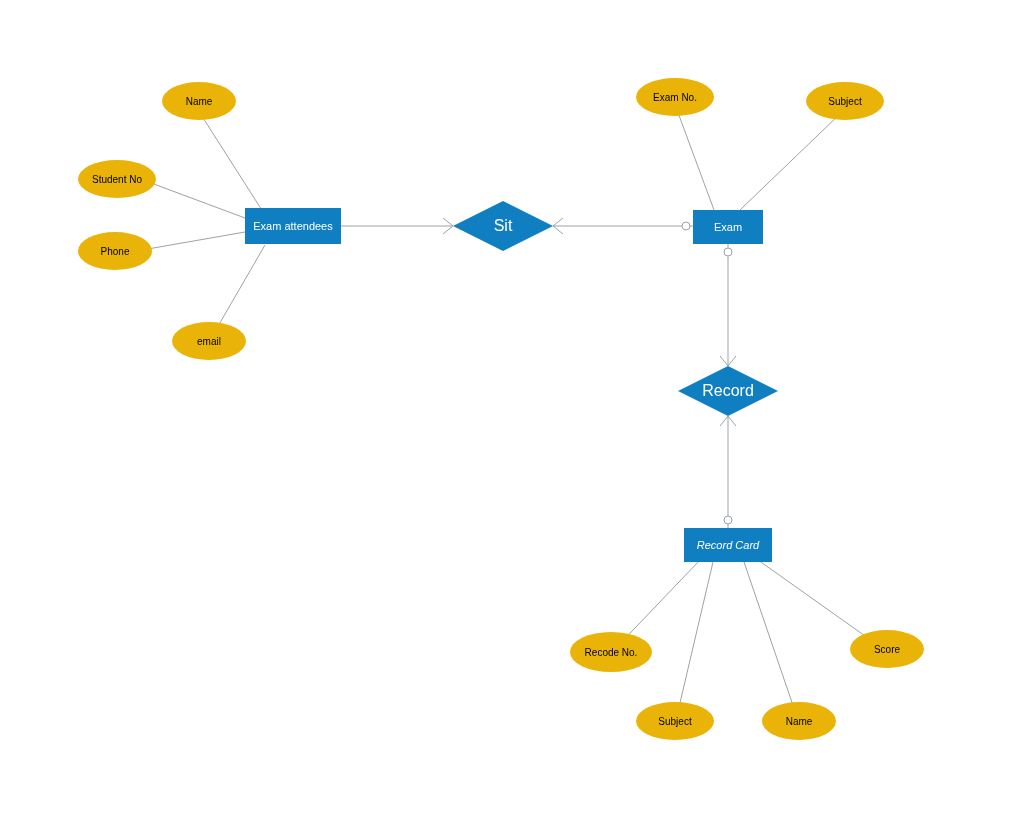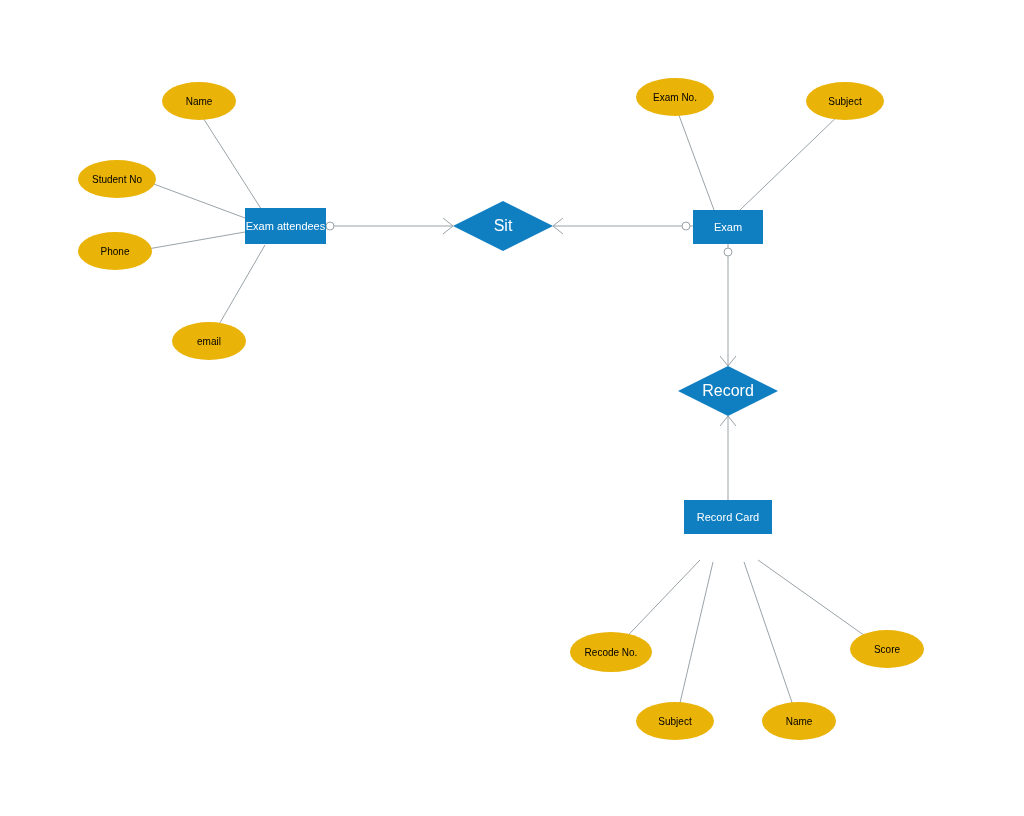--- a/index.html
+++ b/index.html
@@ -81,29 +81,29 @@
     <circle cx="728" cy="520" r="4" fill="#fff"></circle>
     <path d="M 720 426 L 728 416 L 736 426"></path>
 
     <line x1="700" y1="560" x2="614" y2="650"></line>
     <line x1="713" y1="562" x2="676" y2="720"></line>
     <line x1="744" y1="562" x2="798" y2="720"></line>
     <line x1="758" y1="560" x2="882" y2="648"></line>
   </g>
 </svg>
 
-<div class="entity" style="left:245px; top:208px; width:81px; height:36px;">
+<div class="entity" style="left:245px; top:208px; width:96px; height:36px;">
   <span>Exam attendees</span>
 </div>
 
 <div class="entity" style="left:693px; top:210px; width:70px; height:34px;">
   <span>Exam</span>
 </div>
 
-<div class="entity" style="left:684px; top:500px; width:88px; height:34px;">
+<div class="entity" style="left:684px; top:528px; width:88px; height:34px;font-style:italic;">
   <span>Record Card</span>
 </div>
 
 <div class="rel" style="left:453px; top:201px; width:100px; height:50px; clip-path: polygon(50% 0%, 100% 50%, 50% 100%, 0% 50%);">
   <span>Sit</span>
 </div>
 
 <div class="rel" style="left:678px; top:366px; width:100px; height:50px; clip-path: polygon(50% 0%, 100% 50%, 50% 100%, 0% 50%);">
   <span>Record</span>
 </div>

